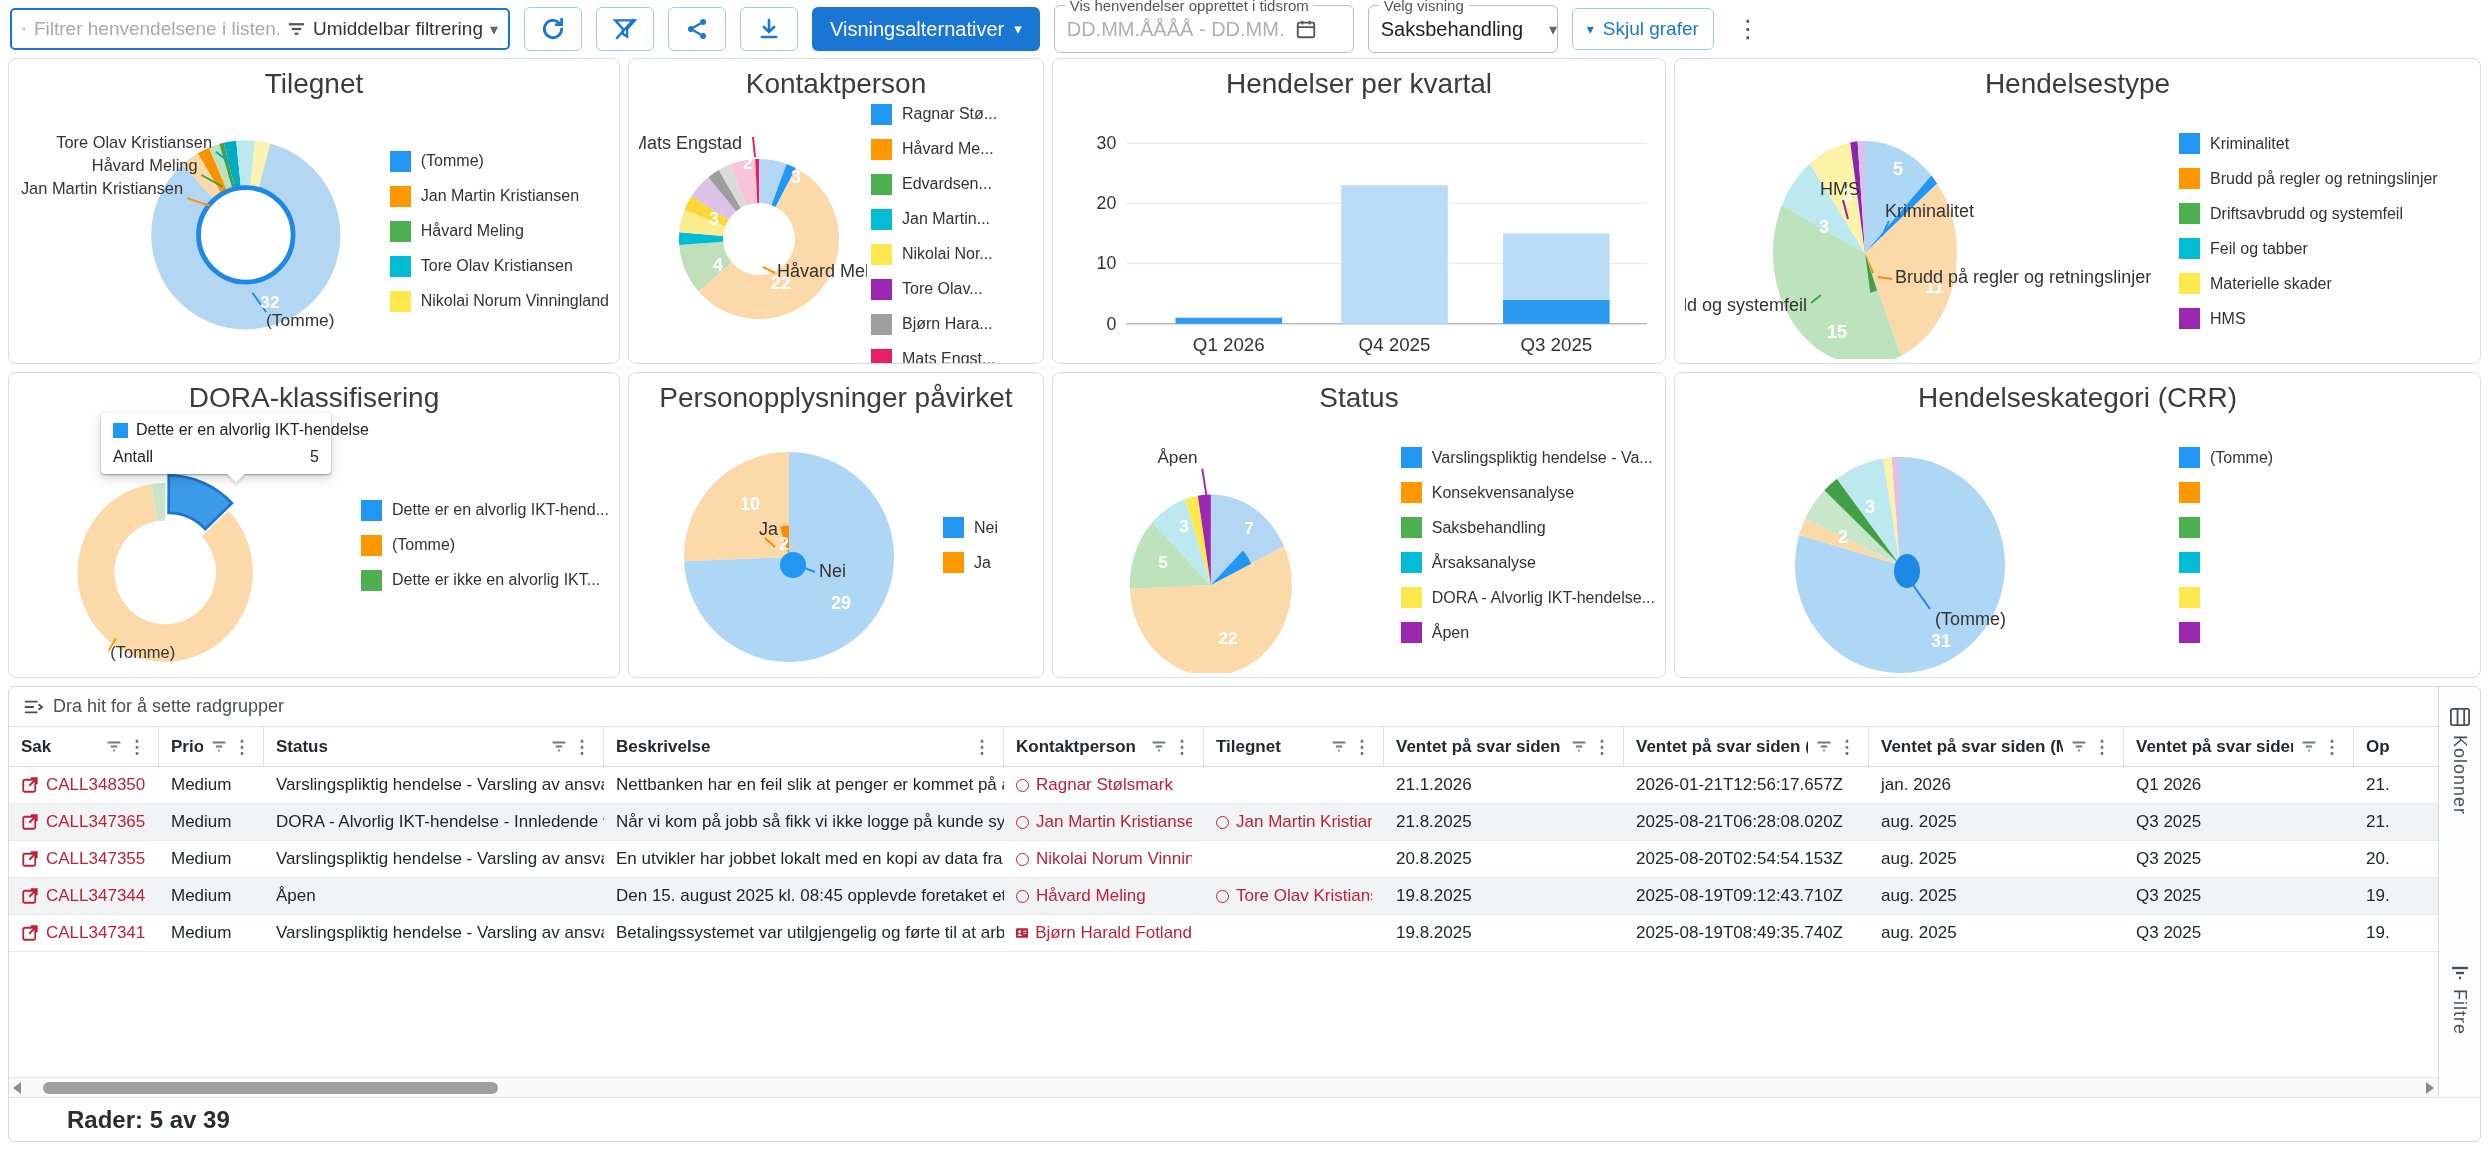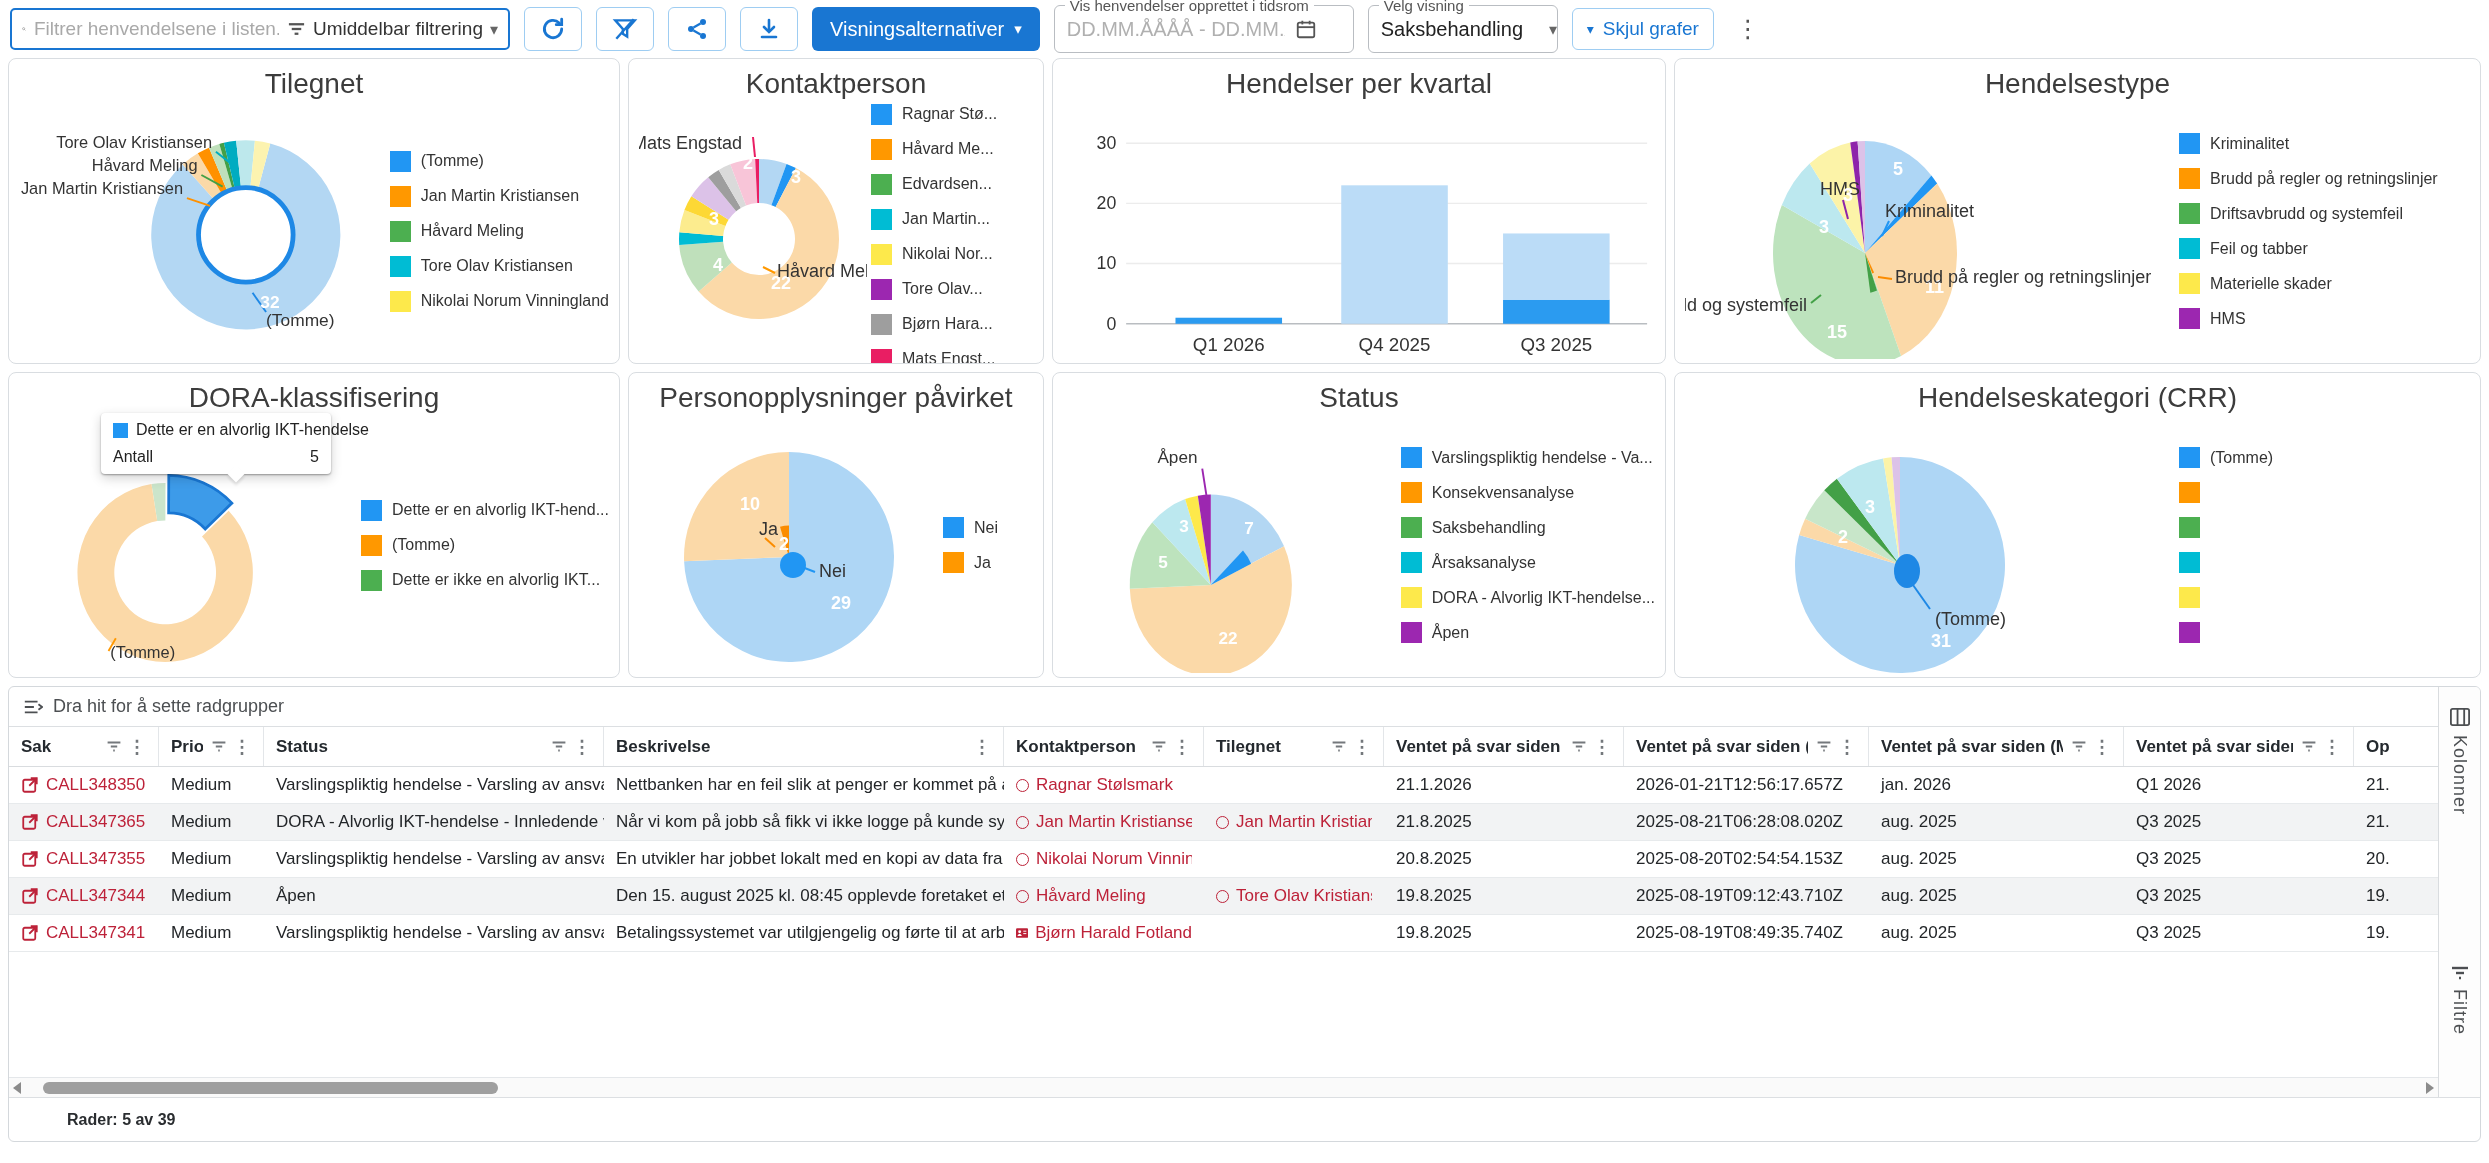--- a/index.html
+++ b/index.html
@@ -80,21 +80,21 @@
   .hs-track { flex:1; height:14px; position:relative; }
   .hs-thumb { position:absolute; left:18px; top:1px; width:455px; height:12px; background:#9f9f9f; border-radius:7px; cursor:pointer; }
   .hs-arrow { width:0; height:0; border-style:solid; cursor:pointer; }
   .hs-left { border-width:6px 8px 6px 0; border-color:transparent #8b8b8b transparent transparent; }
   .hs-right { border-width:6px 0 6px 8px; border-color:transparent transparent transparent #8b8b8b; }
   .side-panel { width:42px; flex:none; border-left:1px solid #d9dcdf; background:#fdfdfd;
     display:flex; flex-direction:column; align-items:center; padding-top:16px; gap:0; }
   .side-tab { display:flex; flex-direction:column; align-items:center; gap:8px; cursor:pointer; color:#4c4f52; }
   .side-tab .vtext { writing-mode:vertical-rl; font-size:18px; letter-spacing:1px; }
   .tbl-footer { height:44px; flex:none; border-top:1px solid #dcdfe2; display:flex; align-items:center;
-    padding-left:58px; font-size:16px; font-weight:700; color:#2a2d30; }
+    padding-left:58px; font-size:24px; font-weight:700; color:#2a2d30; }
 </style>
 </head>
 <body>
 
 <div class="toolbar">
   <div class="searchbox">
     <svg width="22" height="22" viewBox="0 0 24 24" fill="none" stroke="#555" stroke-width="2.4">
         <circle cx="10" cy="10" r="6.5"></circle>
         <line x1="15" y1="15" x2="21" y2="21"></line>
       </svg>

